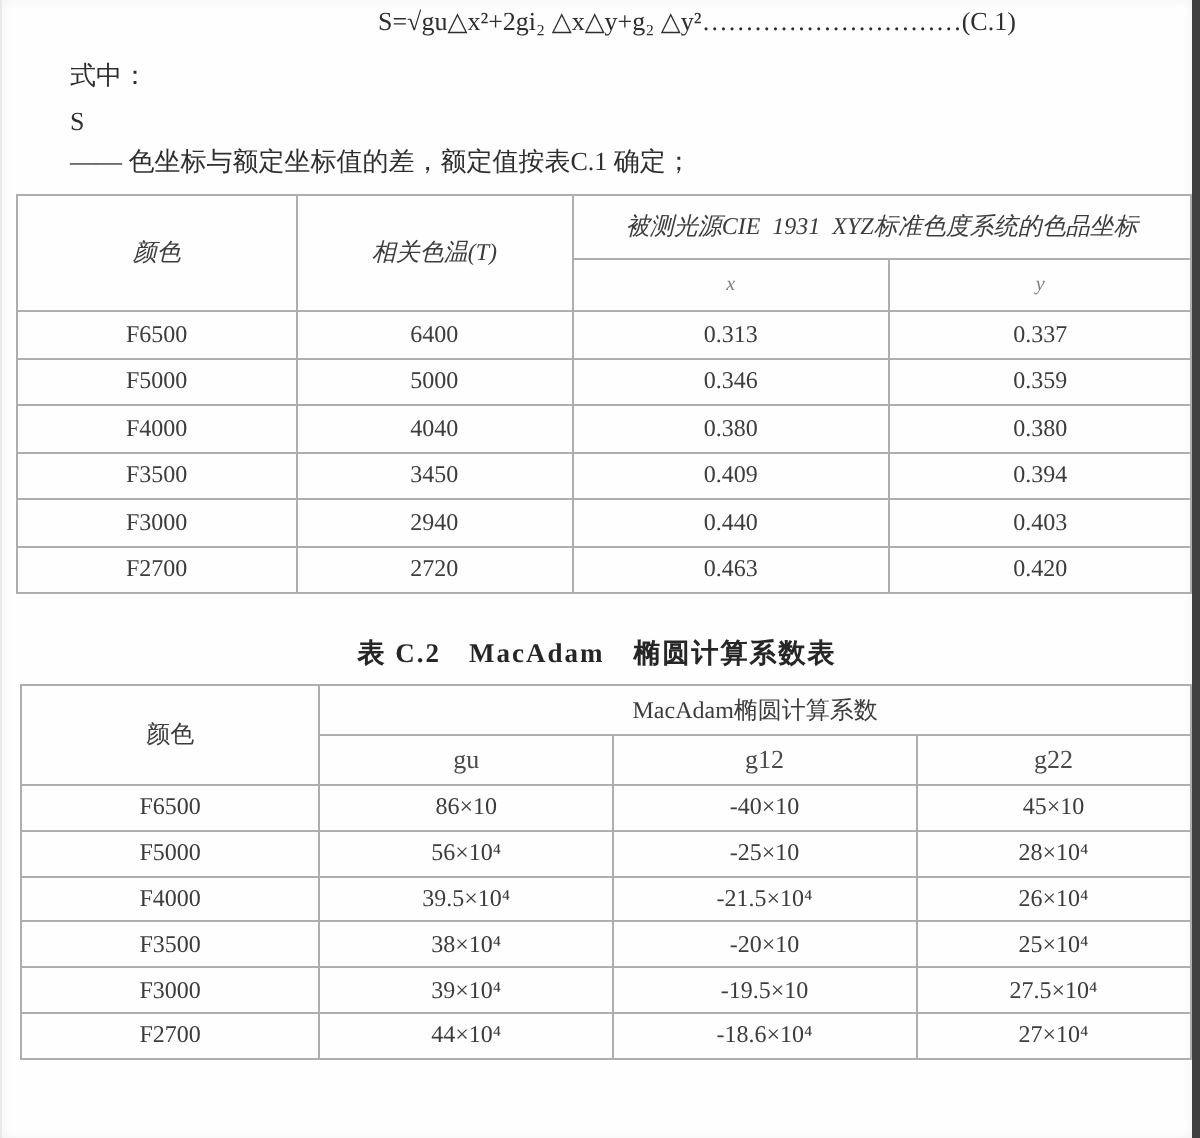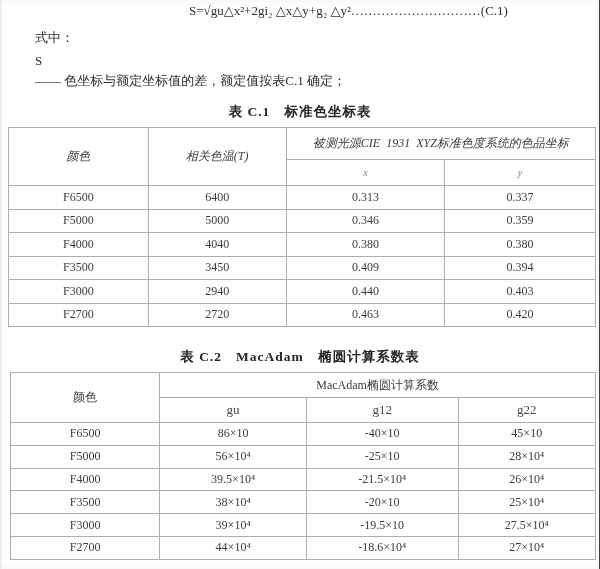--- a/index.html
+++ b/index.html
@@ -4,21 +4,21 @@
 <style>
   html,body{margin:0;padding:0;background:#ffffff;}
   .page{
     position:relative;
     width:600px;height:569px;
     background:#fefefe;
     font-family:"Liberation Serif","DejaVu Serif",serif;
     color:#333;
     overflow:hidden;
     border-left:1px solid #e9e9e9;
-    border-right:1px solid #404040;
+    border-right:4px solid #404040;
     box-sizing:border-box;
     box-shadow:inset 0 0 6px rgba(0,0,0,0.05);
   }
   .formula{
     margin:3px 0 0 188px;
     font-size:13px;
     white-space:nowrap;
     color:#2e2e2e;
   }
   .defs{margin:10px 0 0 34px;font-size:13px;color:#2e2e2e;}
@@ -75,21 +75,20 @@
       <span class="def-symbol">S</span>
     </div>
     <div class="def-line">
       <span>—— 色坐标与额定坐标值的差，额定值按表C.1 确定；</span>
     </div>
     <div class="def-line">
       
     </div>
   </div>
 
-  <div class="tbl-title t1-title"><span>表 C.1</span><span class="gap"></span><span>标准色坐标表</span></div>
 
   <table id="table-c1" class="tbl">
     <colgroup>
       <col style="width:23.8%">
         <col style="width:23.5%">
         <col style="width:27%">
         <col style="width:25.7%">
     </colgroup>
     <thead>
       <tr class="group-row">

